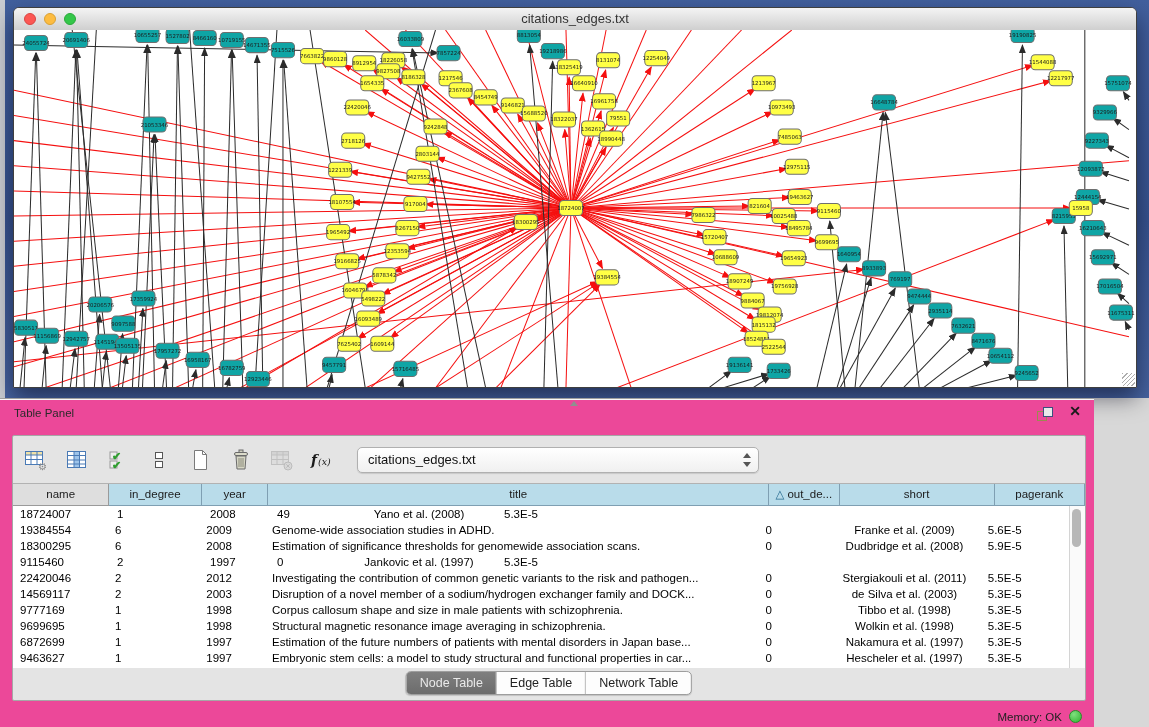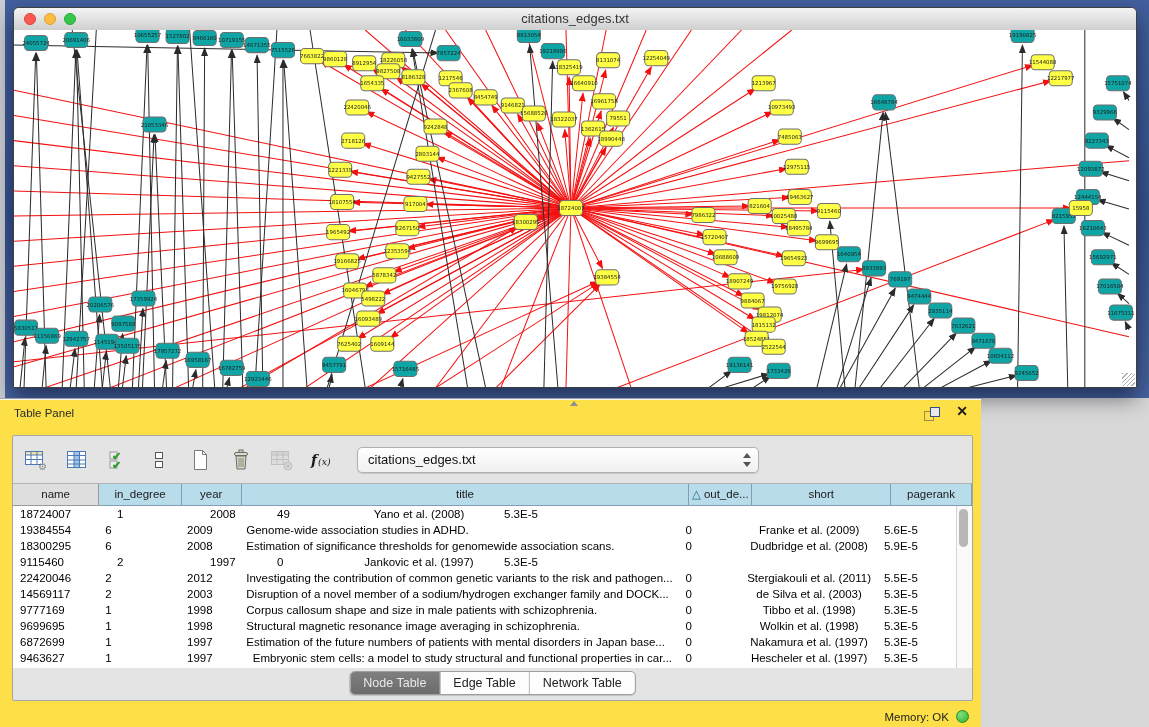--- a/index.html
+++ b/index.html
@@ -21,22 +21,22 @@
   .light{width:12px;height:12px;border-radius:50%;box-sizing:border-box;}
   .light.red{background:#fc5753;border:1px solid #d94542;}
   .light.yellow{background:#fdbc40;border:1px solid #d9a133;}
   .light.green{background:#34c749;border:1px solid #2aa93a;}
   .canvas{position:absolute;left:0;right:0;top:22px;bottom:0;background:#fff;overflow:hidden;}
   .canvas svg{position:absolute;left:0;top:0;width:100%;height:100%;}
   .resize-corner{position:absolute;right:1px;bottom:1px;width:13px;height:13px;
     background:repeating-linear-gradient(315deg,transparent 0 2px,#9a9a9a 2px 3px);opacity:.8;}
 
   
-  .table-panel{position:absolute;left:0;top:398px;width:981px;height:329px;
-    background:#fde047;border-top:1px solid #9f9f9f;box-shadow:inset 0 1px 0 #f8f8f8;}
+  .table-panel{position:absolute;left:0;top:398px;width:1094px;height:329px;
+    background:#ec4899;border-top:1px solid #9f9f9f;box-shadow:inset 0 1px 0 #f8f8f8;}
   .divider-handle{position:absolute;top:2px;left:570px;width:0;height:0;
     border-left:4px solid transparent;border-right:4px solid transparent;border-bottom:5px solid #8f8f8f;}
   .panel-title{position:absolute;left:14px;top:8px;font-size:11.5px;color:#2a2a2a;}
   .float-icon{position:absolute;right:42px;top:8px;width:15px;height:13px;cursor:pointer;}
   .float-icon .b{position:absolute;left:0;top:4px;width:8px;height:8px;border:1.5px solid #9a8a50;background:transparent;}
   .float-icon .f{position:absolute;left:6px;top:0;width:8px;height:8px;border:1.5px solid #3d4f7e;background:#e9e9e9;}
   .close-x{position:absolute;right:13px;top:4px;font-size:14px;font-weight:bold;color:#1a1a1a;cursor:pointer;}
 
   .inner{position:absolute;left:12px;right:8px;top:36px;bottom:27px;
     border:1px solid #a6a6a6;border-radius:2px;background:#e4e4e4;}
@@ -929,21 +929,21 @@
               <div class="cell" style="width: 67px;">1997</div>
               <div class="cell" style="width: 504px;">Estimation of the future numbers of patients with mental disorders in Japan base...</div>
               <div class="cell" style="width: 71px;">0</div>
               <div class="cell center" style="width: 156px;">Nakamura et al. (1997)</div>
               <div class="cell" style="width: 91px;">5.3E-5</div>
             </div>
             <div class="rw">
               <div class="cell" style="width: 97px;">9463627</div>
               <div class="cell" style="width: 93px;">1</div>
               <div class="cell" style="width: 67px;">1997</div>
-              <div class="cell" style="width: 504px; text-align: center;">Embryonic stem cells: a model to study structural and functional properties in car...</div>
+              <div class="cell" style="width: 504px;">Embryonic stem cells: a model to study structural and functional properties in car...</div>
               <div class="cell" style="width: 71px;">0</div>
               <div class="cell center" style="width: 156px;">Hescheler et al. (1997)</div>
               <div class="cell" style="width: 91px;">5.3E-5</div>
             </div>
           </div>
         <div class="vscroll">
           <div class="thumb"></div>
         </div>
       </div>
       <div class="tabs" id="tabs">

